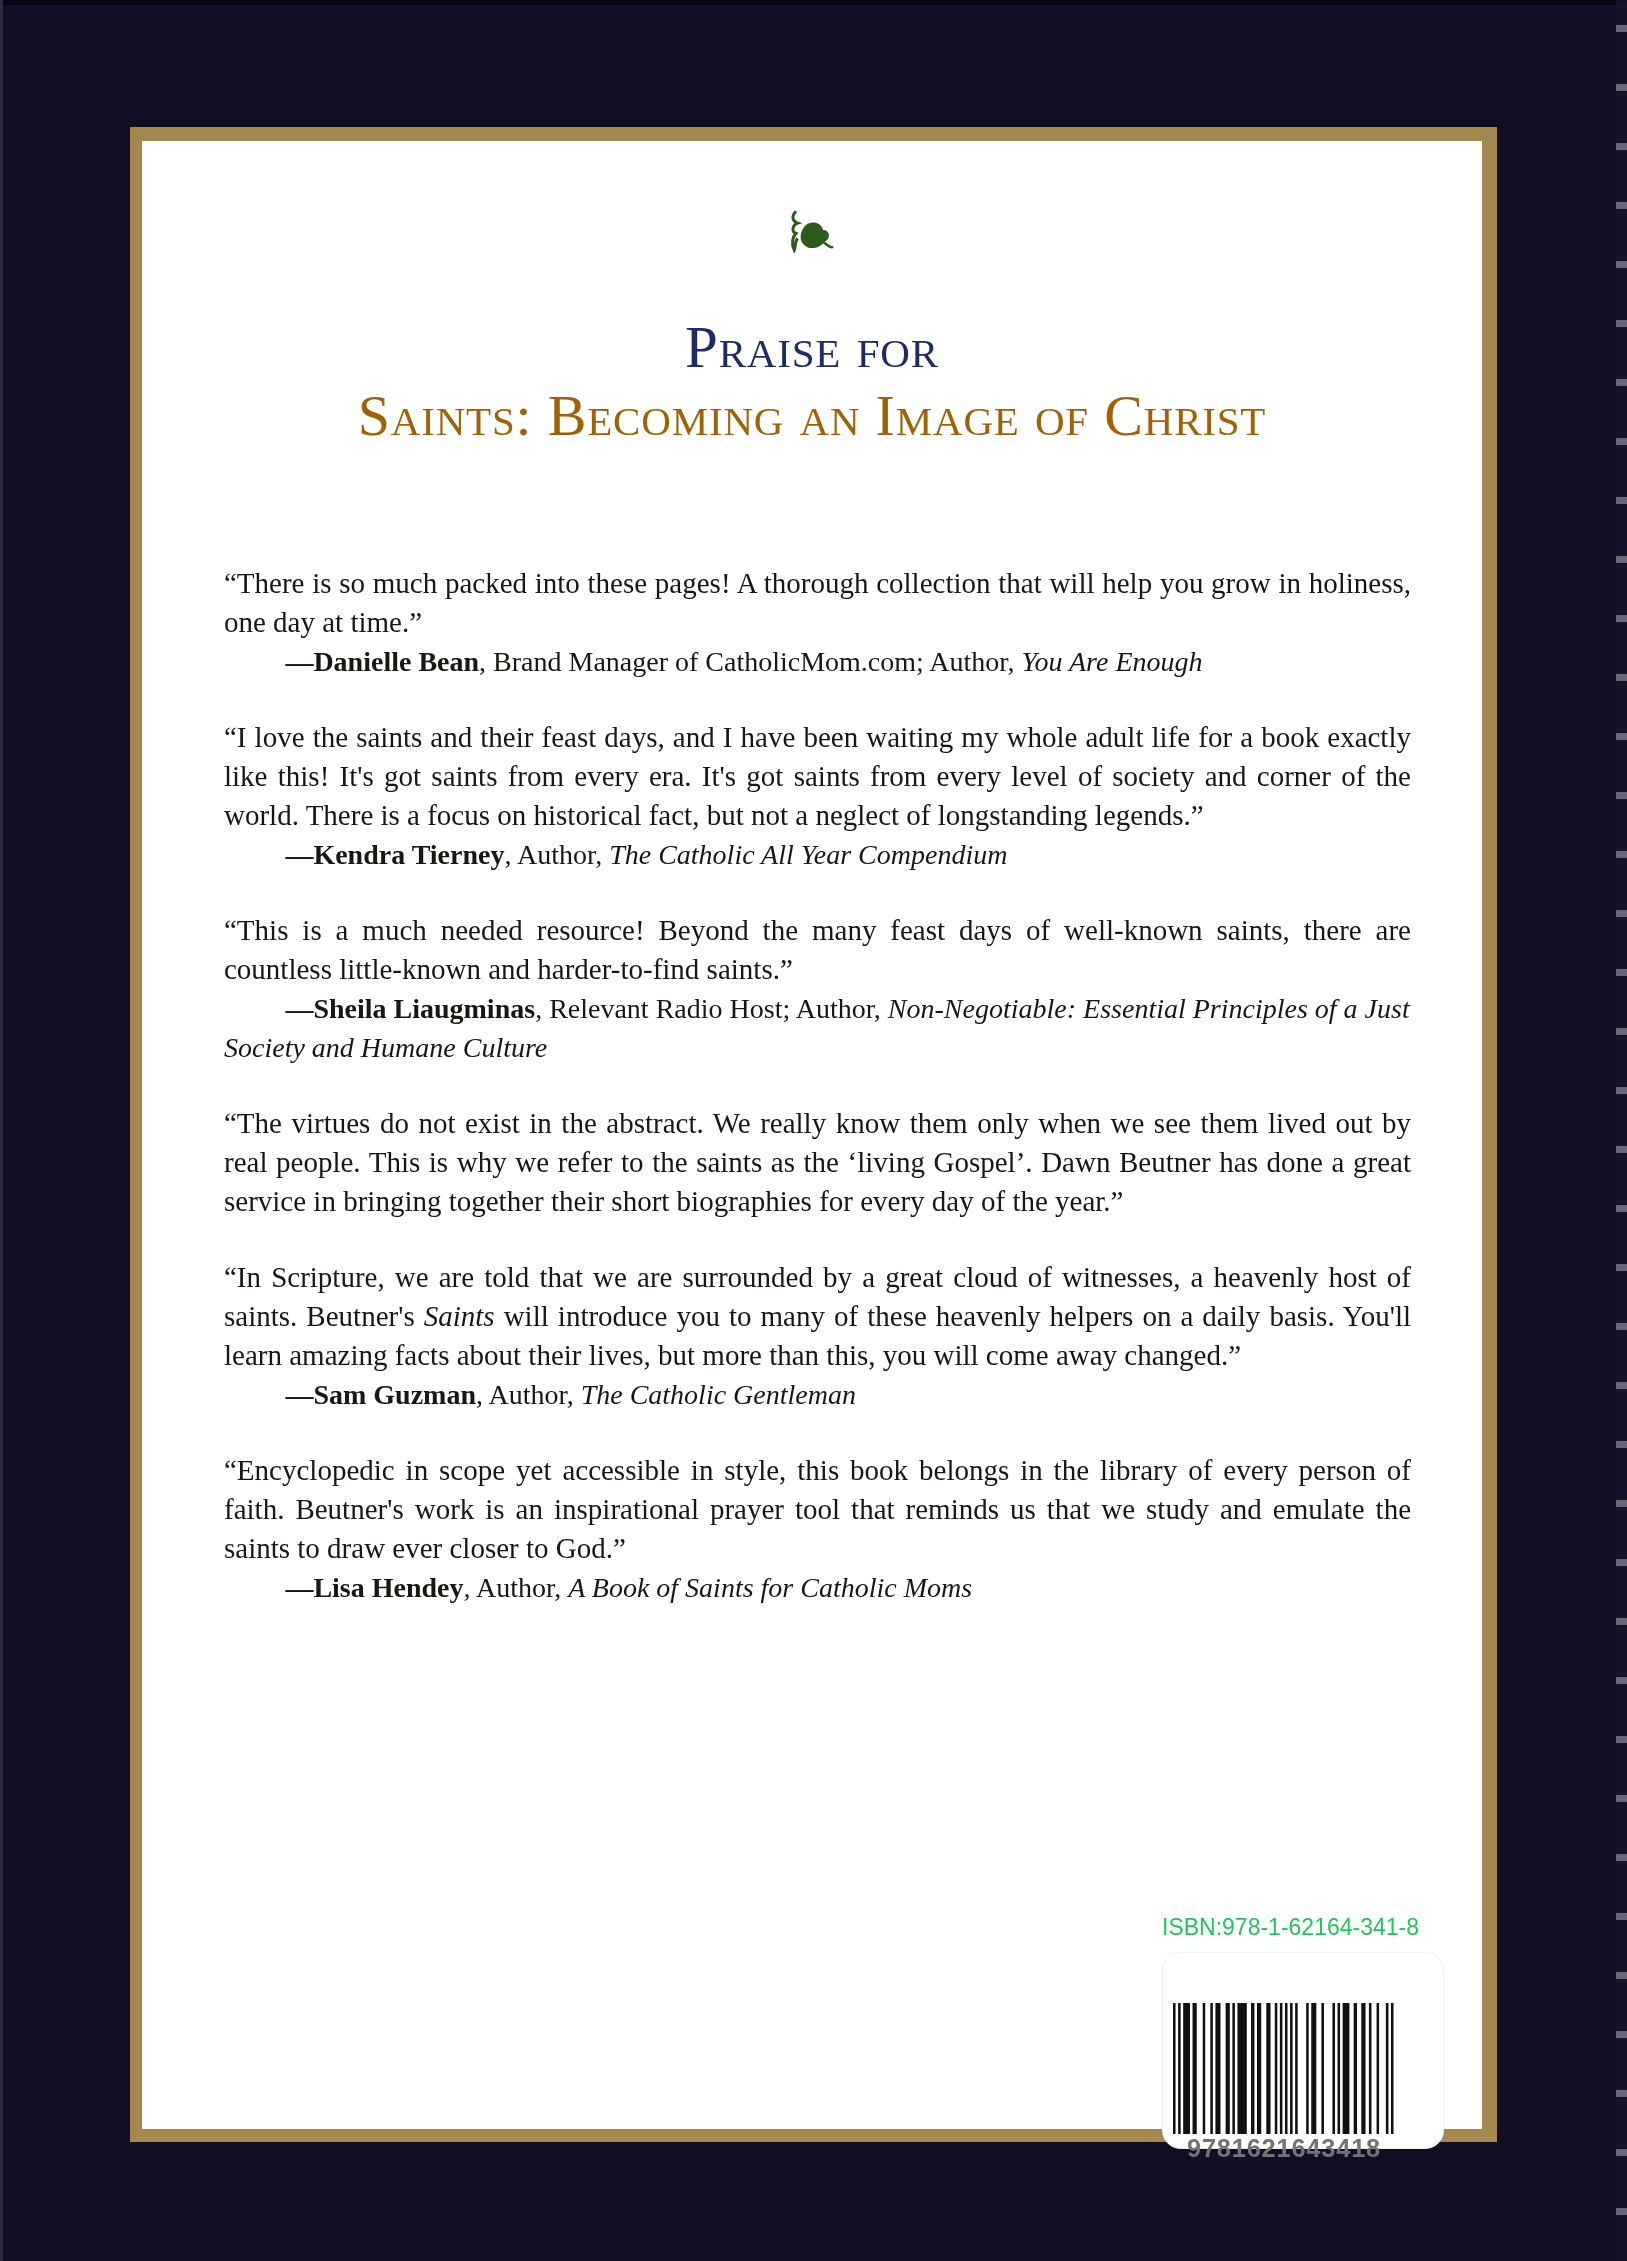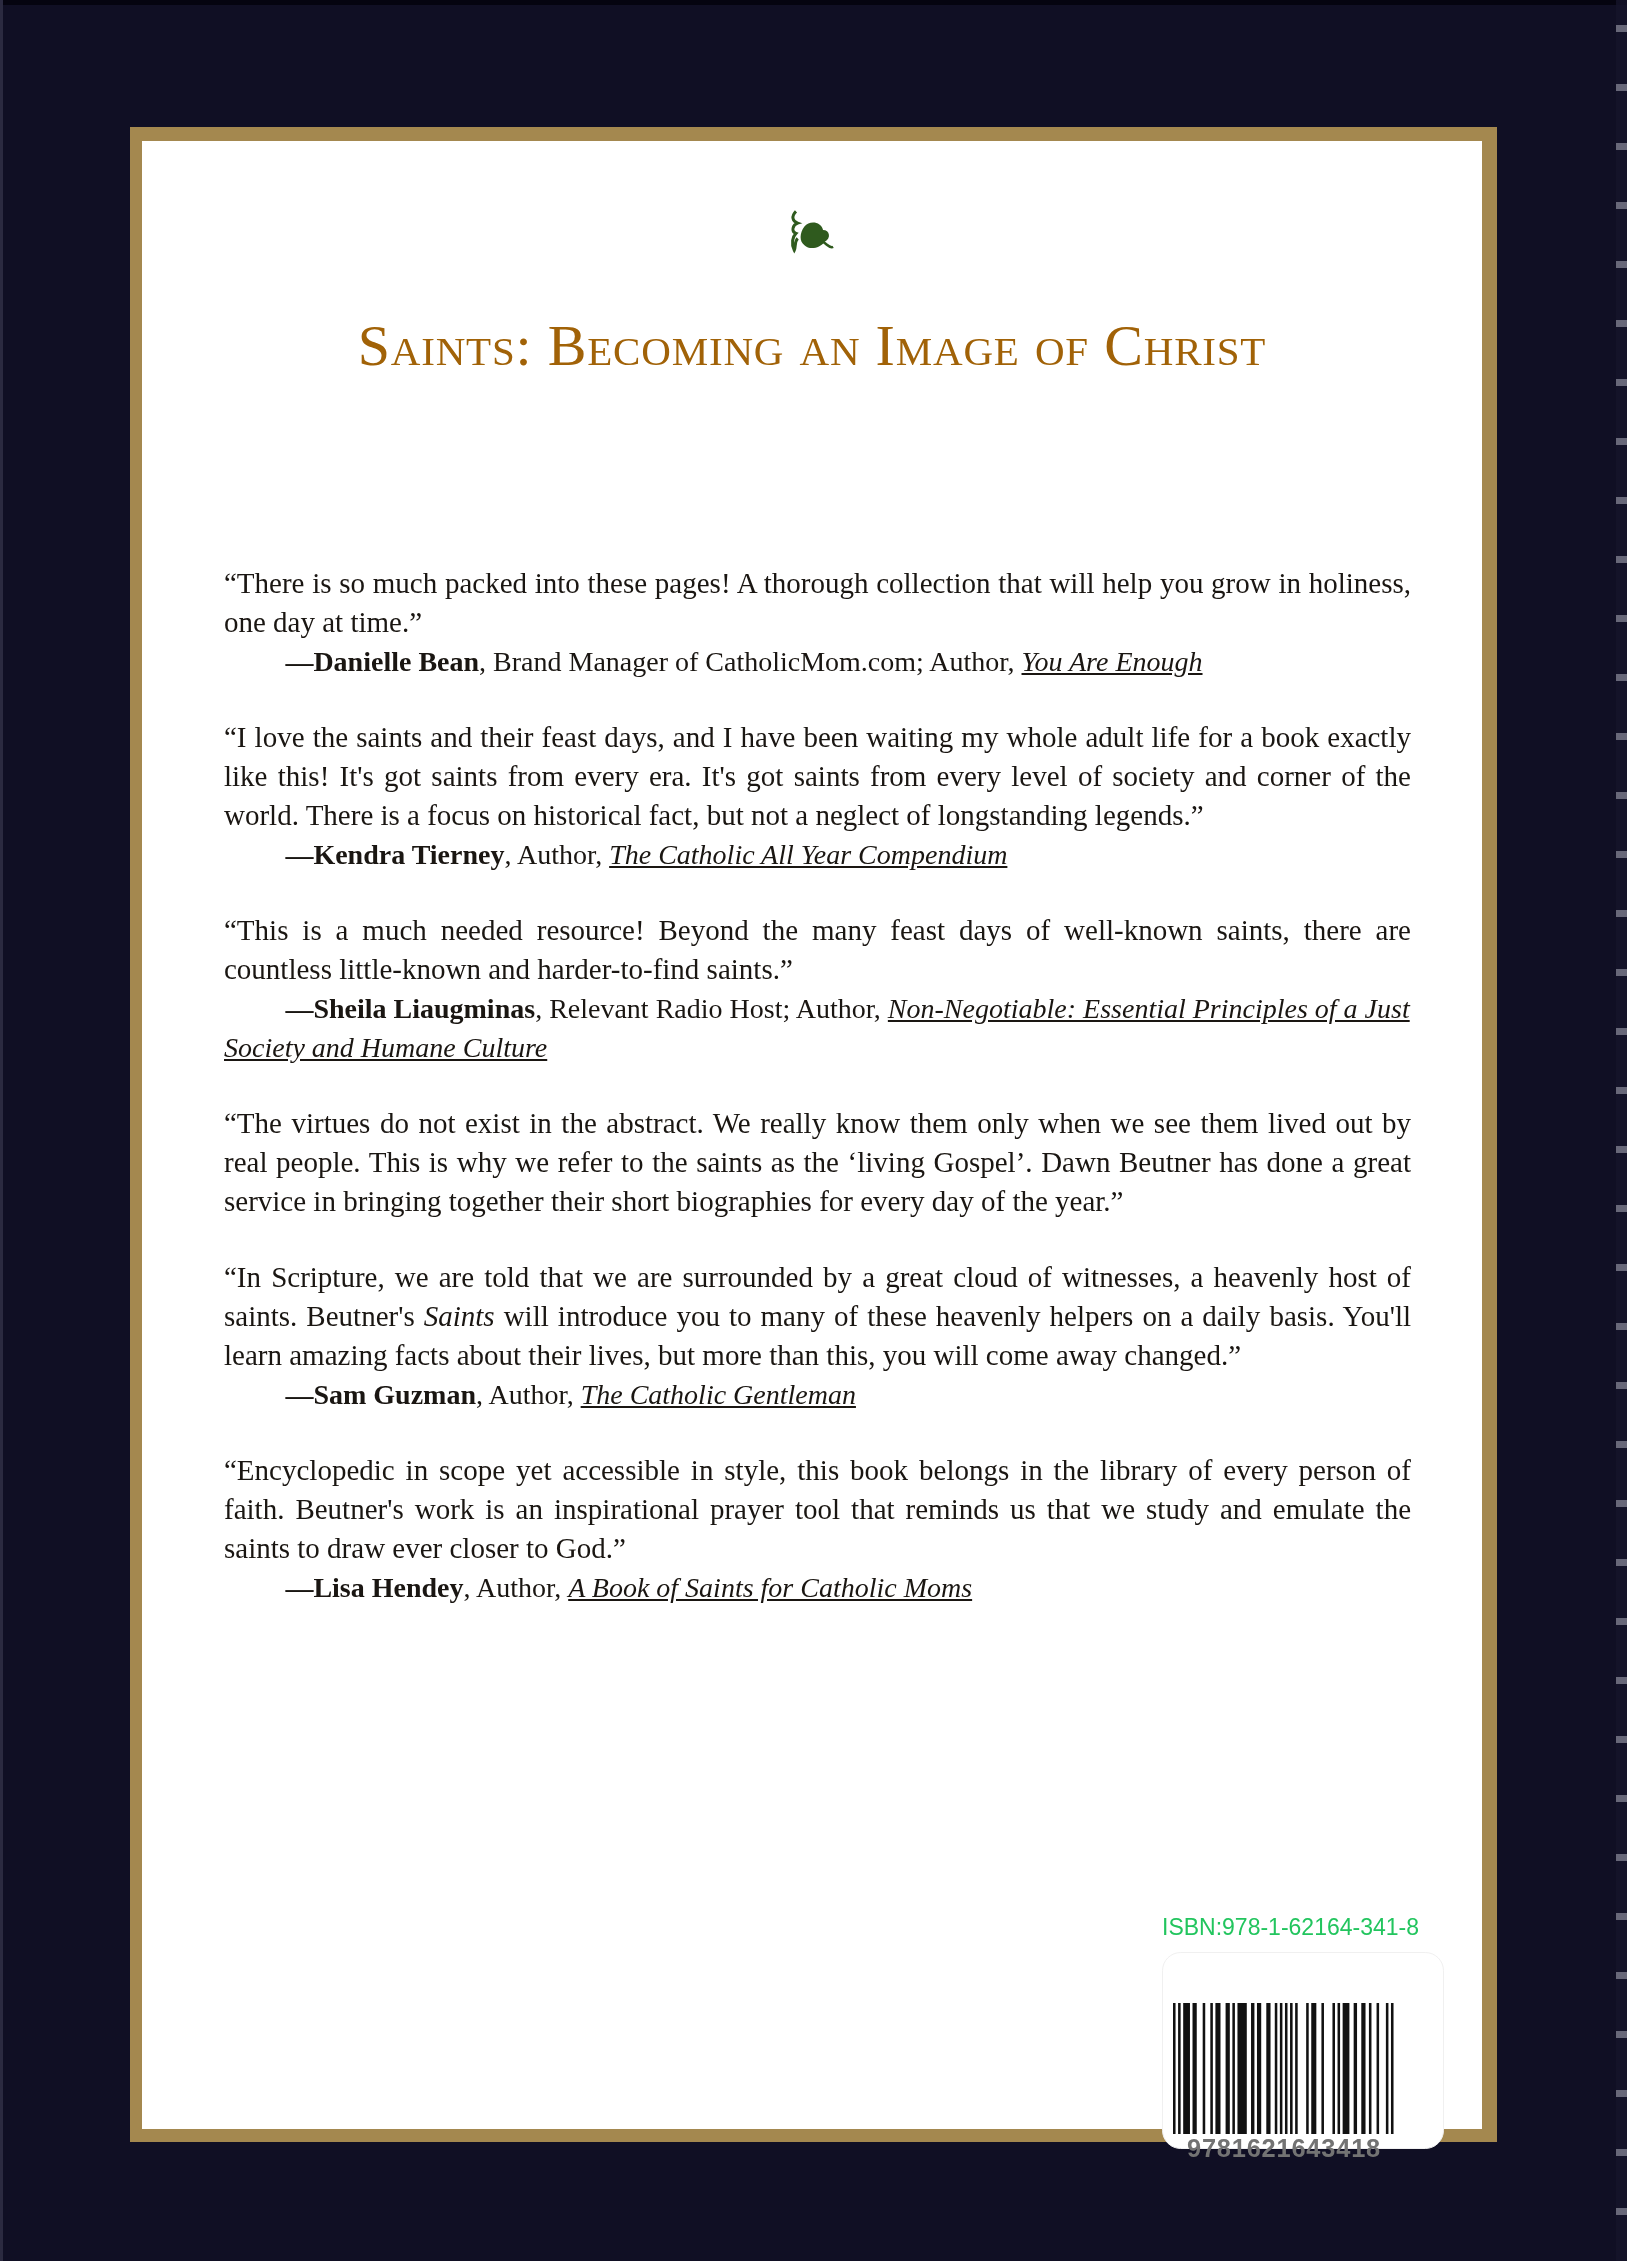--- a/index.html
+++ b/index.html
@@ -64,21 +64,21 @@
     text-align: justify;
     text-align-last: left;
   }
   .attribution {
     font-size: 28px;
     line-height: 39px;
     padding-left: 25.4px;
   }
   .attribution.wrap2 { padding-left: 0; text-indent: 25.4px; }
   .attribution .name { font-weight: bold; margin-left: 36px; }
-  .attribution .work { font-style: italic; text-decoration: underline; }
+  .attribution .work { font-style: italic; }
   .quote .em { font-style: italic; }
   .block { margin-bottom: 37px; }
   .barcode-label {
     position: absolute; left: 1162px; top: 1952px; width: 280px; height: 195px;
     border-radius: 18.7px;
     background: #ffffff;
     border: 0.8px solid #f0f0f0;
   }
   .isbn-text {
     position: absolute; left: 1162px; top: 1914px;
@@ -106,20 +106,21 @@
 <div class="gold-frame"></div>
 <div class="white-panel"></div>
 
 <svg class="ornament" viewBox="0 0 60 58">
   <path d="M14 4 C8 10, 10 16, 16 18 C10 20, 8 28, 14 30 C10 34, 8 42, 12 50 C14 46, 12 40, 16 36" fill="none" stroke="#2f5a1e" stroke-width="3.5"></path>
   <path d="M24 22 C30 14, 44 16, 46 26 C54 26, 56 36, 48 40 C42 48, 30 50, 24 44 C18 40, 18 30, 24 22 Z" fill="#2f5a1e"></path>
   <path d="M46 40 C52 44, 54 48, 58 46" fill="none" stroke="#2f5a1e" stroke-width="3"></path>
 </svg>
 
 <div class="title-block">
+  <div class="title-line1">Praise for</div>
   <div class="title-line2">Saints: Becoming an Image of Christ</div>
 </div>
 
 <div class="quotes">
 
   <div class="block">
     <div class="quote">“There is so much packed into these pages! A thorough collection that will help you grow in holiness, one day at time.”</div>
     <div class="attribution"><span class="name">—Danielle Bean</span><span>, Brand Manager of CatholicMom.com; Author, </span><span class="work">You Are Enough</span></div>
   </div>
 

